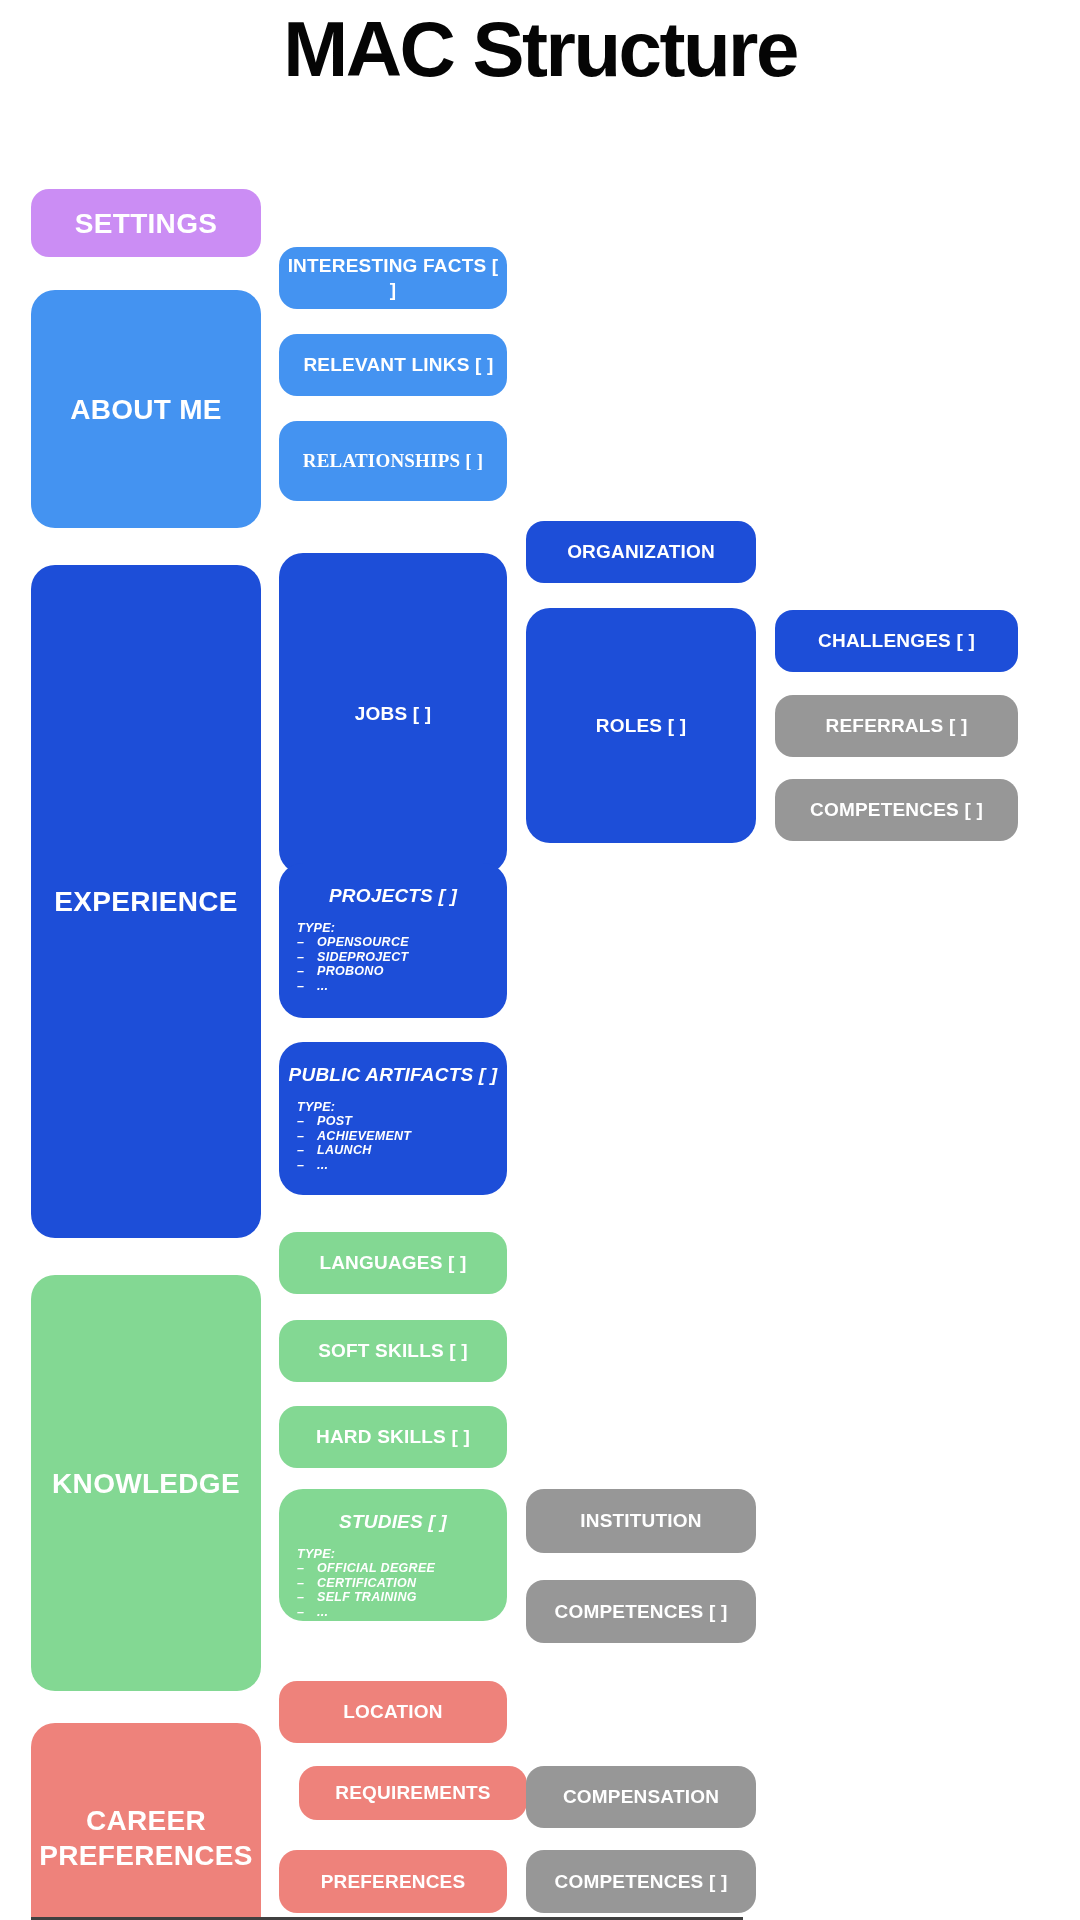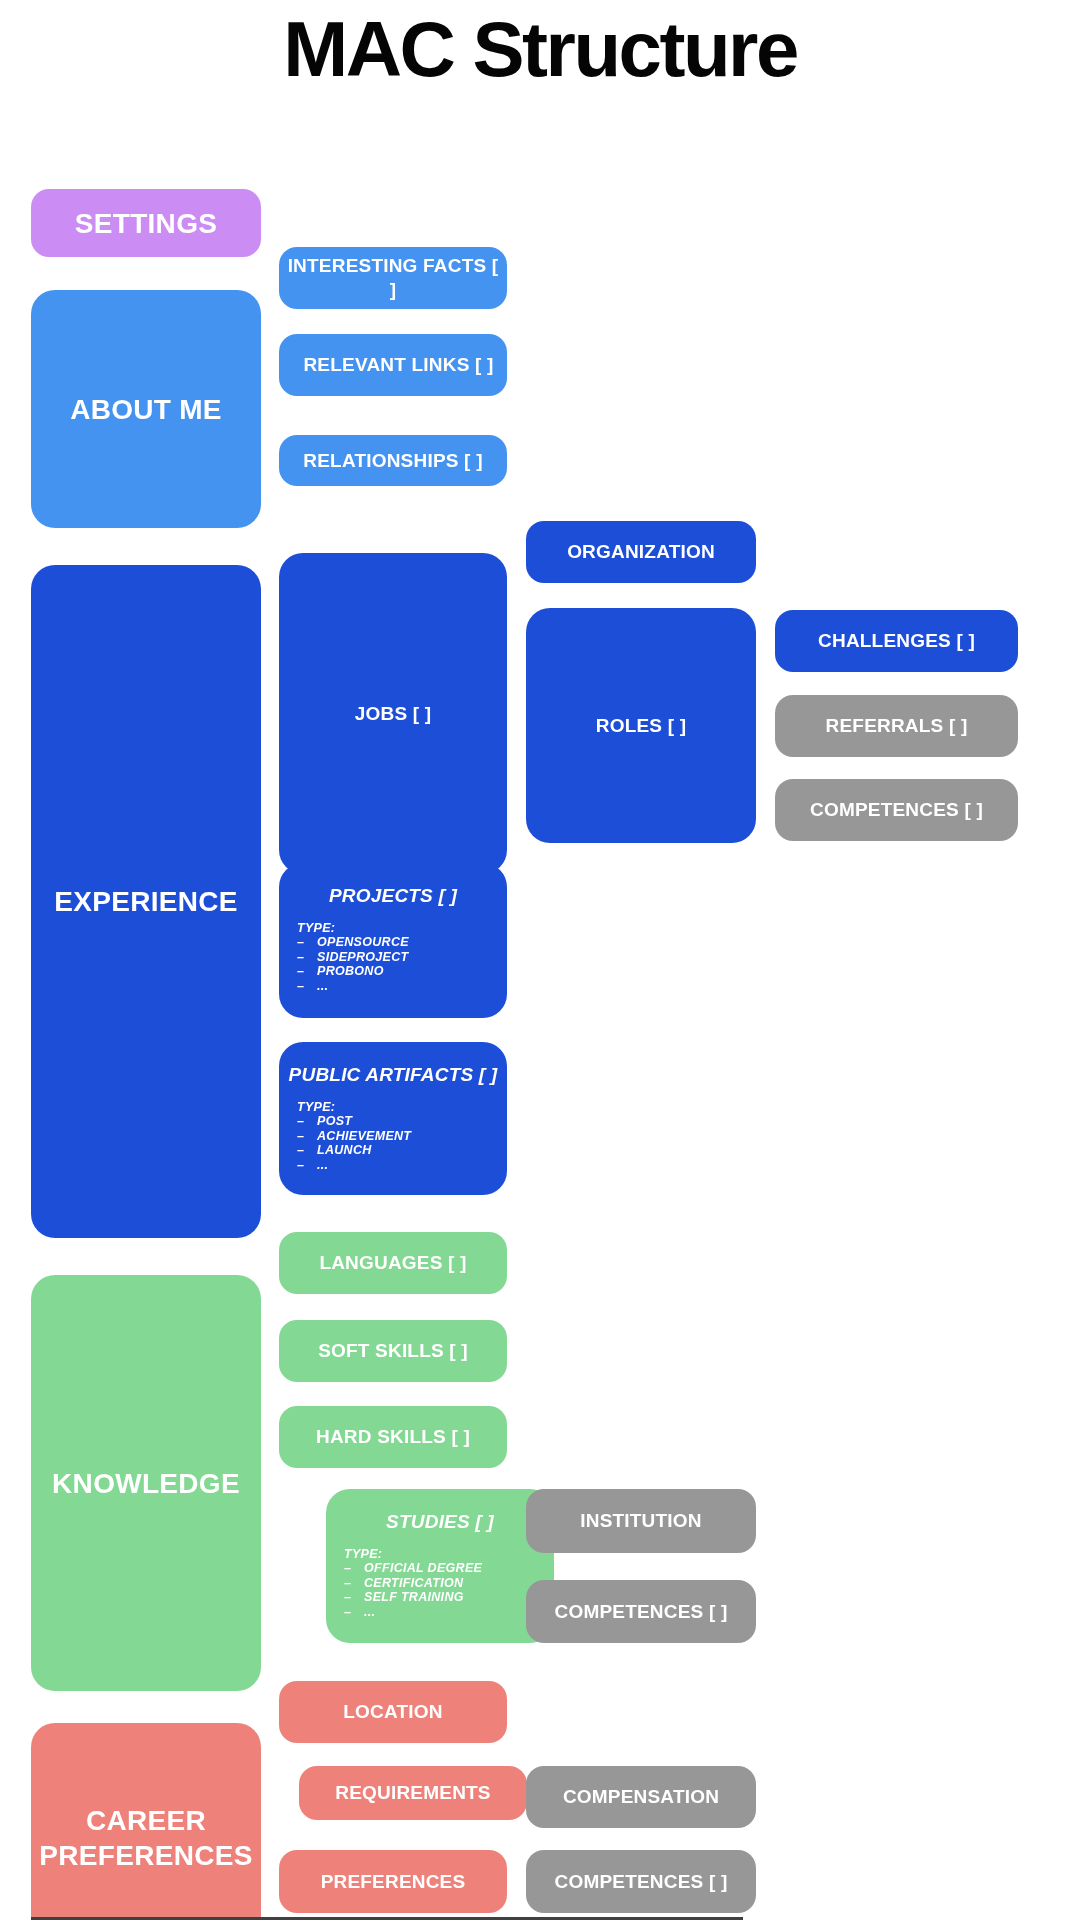--- a/index.html
+++ b/index.html
@@ -50,21 +50,21 @@
 
   <div class="box blue r-lg big" style="left:31px; top:246px; width:230px; height:238px;">
     <span>ABOUT ME</span>
   </div>
   <div class="box blue r-sm sub" style="left:279px; top:247px; width:228px; height:62px;">
     <span>INTERESTING FACTS [ ]</span>
   </div>
   <div class="box blue r-sm sub" style="left:279px; top:334px; width:228px; height:62px;padding-left:17px;">
     <span>RELEVANT LINKS [ ]</span>
   </div>
-  <div class="box blue r-sm sub" style="left:279px; top:435px; width:228px; height:51px;">
+  <div class="box blue r-sm sub" style="left:279px; top:421px; width:228px; height:80px;font-family:Liberation Serif, serif;">
     <span>RELATIONSHIPS [ ]</span>
   </div>
 
   <div class="box orange r-lg big" style="left:31px; top:521px; width:230px; height:673px;">
     <span>EXPERIENCE</span>
   </div>
   <div class="box orange r-lg sub" style="left:279px; top:521px; width:228px; height:321px;margin-top:32px;">
     <span>JOBS [ ]</span>
   </div>
   <div class="box orange r-sm sub" style="left:526px; top:521px; width:230px; height:62px;">
@@ -111,21 +111,21 @@
   <div class="box green r-sm sub" style="left:279px; top:1232px; width:228px; height:62px;">
     <span>LANGUAGES [ ]</span>
   </div>
   <div class="box green r-sm sub" style="left:279px; top:1320px; width:228px; height:62px;">
     <span>SOFT SKILLS [ ]</span>
   </div>
   <div class="box green r-sm sub" style="left:279px; top:1406px; width:228px; height:62px;">
     <span>HARD SKILLS [ ]</span>
   </div>
 
-  <div class="box green r-lg list-box" style="left:279px; top:1489px; width:228px; height:154px;margin-left:47px;">
+  <div class="box green r-lg list-box" style="left:279px; top:1489px; width:228px; height:132px;">
     <div class="list-title">STUDIES [ ]</div>
     <div class="type-block">
       <div class="type-label">TYPE:</div>
       <div class="type-item"><span class="dash">–</span><span>OFFICIAL DEGREE</span></div>
       <div class="type-item"><span class="dash">–</span><span>CERTIFICATION</span></div>
       <div class="type-item"><span class="dash">–</span><span>SELF TRAINING</span></div>
       <div class="type-item"><span class="dash">–</span><span>...</span></div>
     </div>
   </div>
   <div class="box gray r-sm sub" style="left:526px; top:1489px; width:230px; height:64px;">

